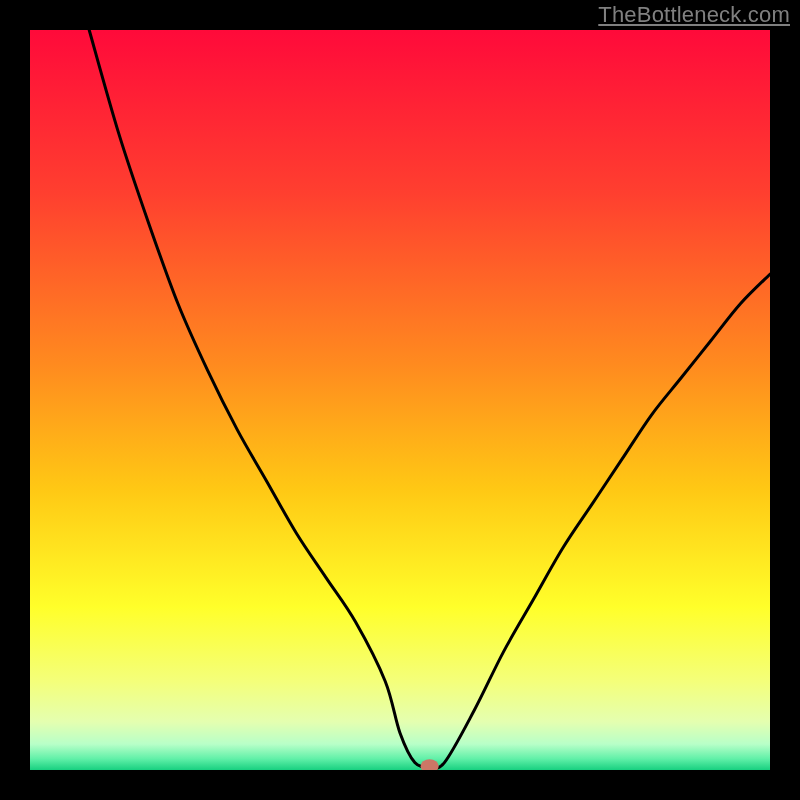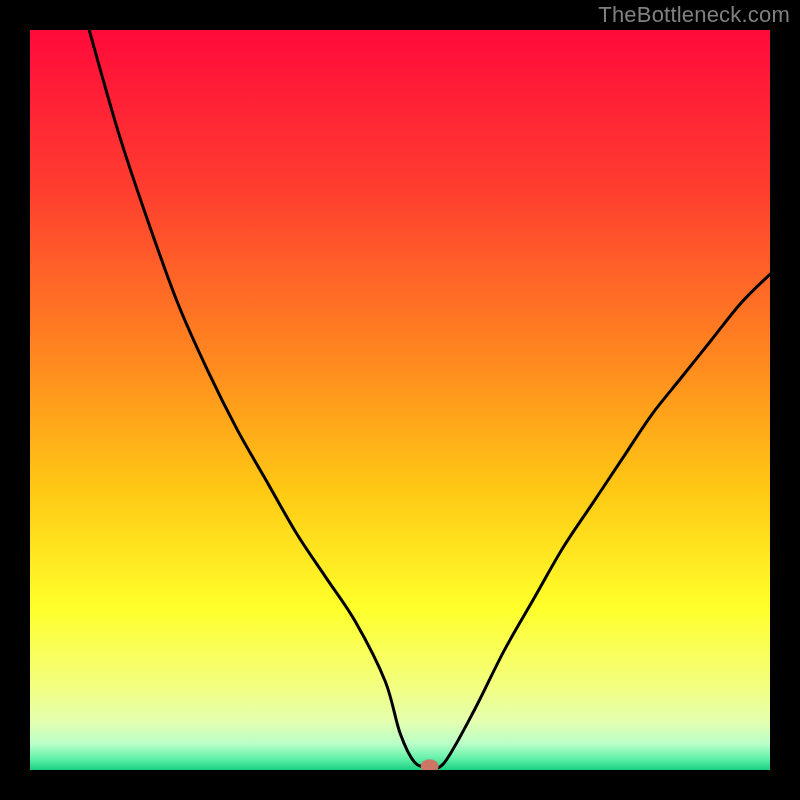--- a/index.html
+++ b/index.html
@@ -21,20 +21,21 @@
   .watermark {
     position: absolute;
     top: 2px;
     right: 10px;
     color: #808080;
     font-family: Arial, Helvetica, sans-serif;
     font-size: 22px;
     font-weight: 400;
     letter-spacing: 0.2px;
     user-select: none;
+    text-decoration: underline;
   }
   svg.plot {
     position: absolute;
     left: 30px;
     top: 30px;
     width: 740px;
     height: 740px;
   }
 </style>
 </head>

